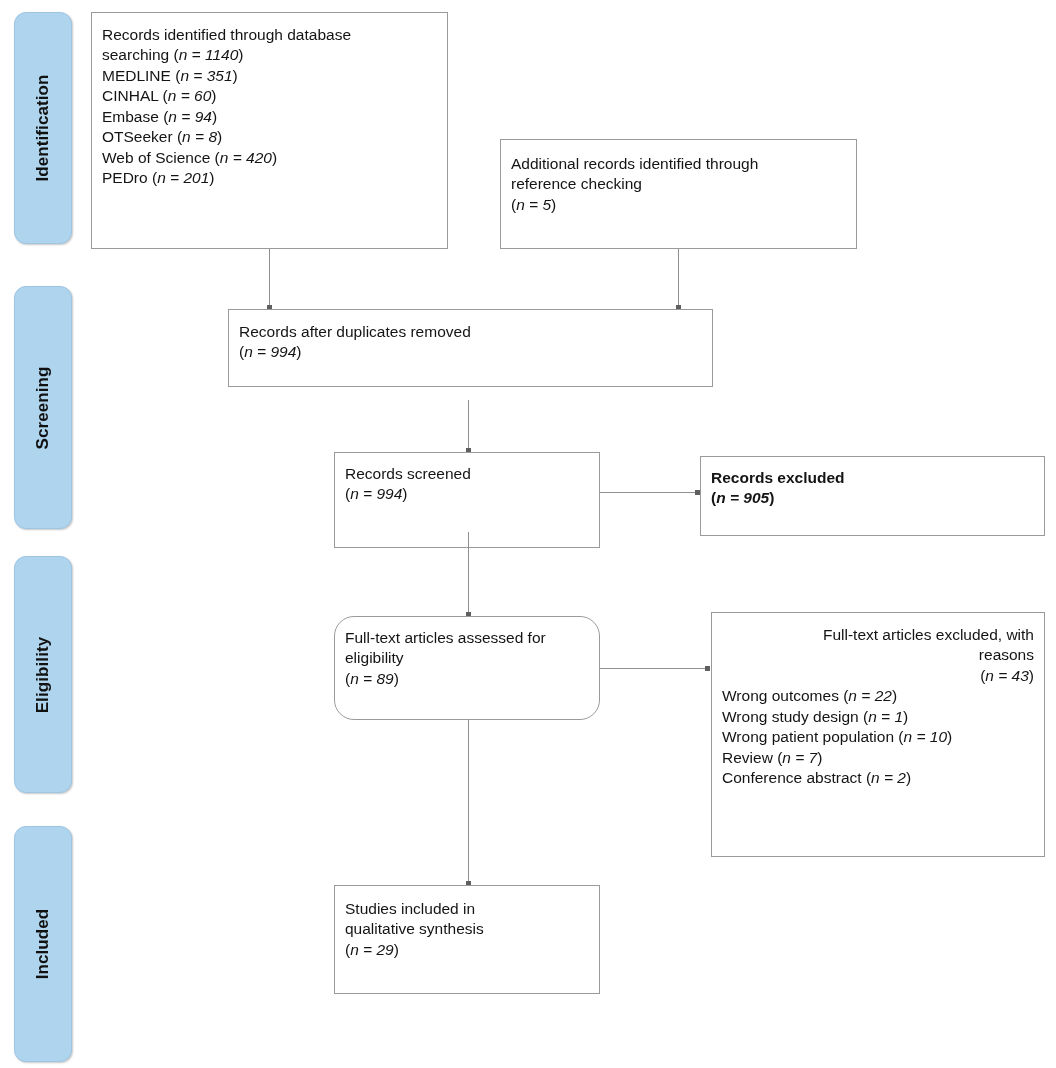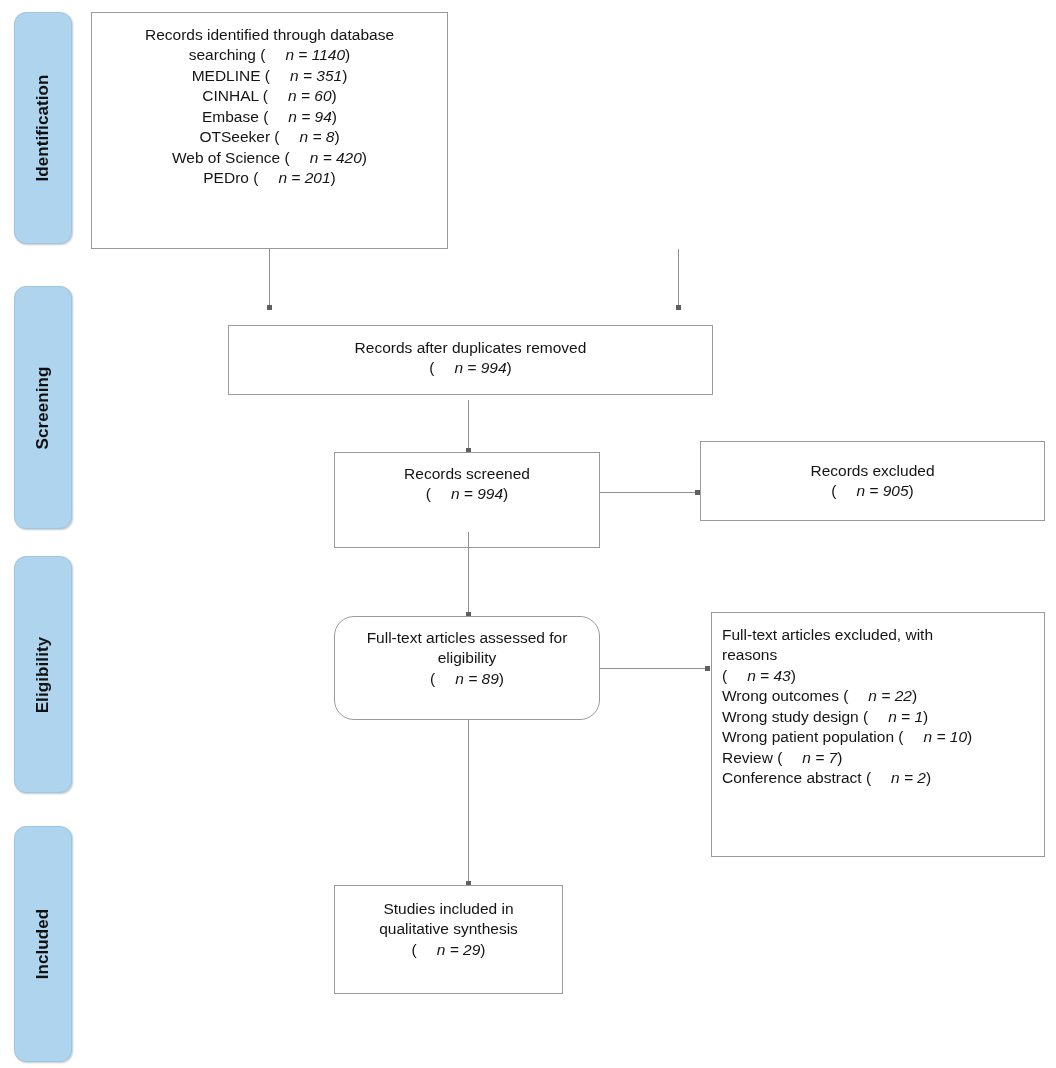--- a/index.html
+++ b/index.html
@@ -46,32 +46,30 @@
     position: absolute;
     background: #ffffff;
     border: 1px solid #9a9a9a;
     box-sizing: border-box;
     padding: 8px 10px 6px 10px;
   }
   .flow-box .box-text {
     font-size: 15.5px;
     line-height: 1.32;
     color: #141414;
-    text-align: center;
     white-space: pre-line;
   }
   .flow-box .box-text.left-align {
     text-align: left;
   }
   .flow-box .box-text.center-head {
-    text-align: left;
+    text-align: right;
   }
   em, .ital {
     font-style: italic;
-    margin-left: 20px;
   }
 
   
   .conn-v, .conn-h {
     position: absolute;
     background: #8f8f8f;
   }
   .conn-v { width: 1px; }
   .conn-h { height: 1px; }
   .arrow-head {
@@ -106,41 +104,46 @@
     <div class="box-text">Records identified through database
 searching (<em class="ital">n = 1140</em>)
 MEDLINE (<em class="ital">n = 351</em>)
 CINHAL (<em class="ital">n = 60</em>)
 Embase (<em class="ital">n = 94</em>)
 OTSeeker (<em class="ital">n = 8</em>)
 Web of Science (<em class="ital">n = 420</em>)
 PEDro (<em class="ital">n = 201</em>)</div>
   </div>
 
+  <div class="flow-box" style="left:500px; top:139px; width:357px; height:110px; padding-top:14px;">
+    <div class="box-text">Additional records identified through
+reference checking
+(<em class="ital">n = 5</em>)</div>
+  </div>
 
   <div class="conn-v" style="left:269px; top:249px; height:60px;"></div>
   <div class="arrow-head" style="left:267px; top:305px;"></div>
 
   <div class="conn-v" style="left:678px; top:249px; height:60px;"></div>
   <div class="arrow-head" style="left:676px; top:305px;"></div>
 
-  <div class="flow-box" style="left:228px; top:325px; width:485px; height:70px; padding-top:12px;">
+  <div class="flow-box" style="left:228px; top:309px; width:485px; height:78px; padding-top:12px;">
     <div class="box-text">Records after duplicates removed
 (<em class="ital">n = 994</em>)</div>
   </div>
 
   <div class="conn-v" style="left:468px; top:400px; height:52px;"></div>
   <div class="arrow-head" style="left:466px; top:448px;"></div>
 
   <div class="flow-box" style="left:334px; top:452px; width:266px; height:96px; padding-top:11px;">
     <div class="box-text">Records screened
 (<em class="ital">n = 994</em>)</div>
   </div>
 
-  <div class="flow-box" style="left:700px; top:441px; width:345px; height:80px; padding-top:19px;">
+  <div class="flow-box" style="left:700px; top:456px; width:345px; height:80px; padding-top:11px;font-weight:bold;">
     <div class="box-text">Records excluded
 (<em class="ital">n = 905</em>)</div>
   </div>
 
   <div class="conn-h" style="left:600px; top:492px; width:98px;"></div>
   <div class="arrow-head" style="left:695px; top:490px;"></div>
 
   <div class="conn-v" style="left:468px; top:532px; height:84px;"></div>
   <div class="arrow-head" style="left:466px; top:612px;"></div>
 
@@ -160,19 +163,19 @@
 Review (<em class="ital">n = 7</em>)
 Conference abstract (<em class="ital">n = 2</em>)</div>
   </div>
 
   <div class="conn-h" style="left:600px; top:668px; width:108px;"></div>
   <div class="arrow-head" style="left:705px; top:666px;"></div>
 
   <div class="conn-v" style="left:468px; top:720px; height:165px;"></div>
   <div class="arrow-head" style="left:466px; top:881px;"></div>
 
-  <div class="flow-box" style="left:334px; top:885px; width:229px; height:109px; padding-top:13px;">
+  <div class="flow-box" style="left:334px; top:885px; width:266px; height:109px; padding-top:13px;">
     <div class="box-text">Studies included in
 qualitative synthesis
 (<em class="ital">n = 29</em>)</div>
   </div>
 
 </div>
 
 </body></html>

